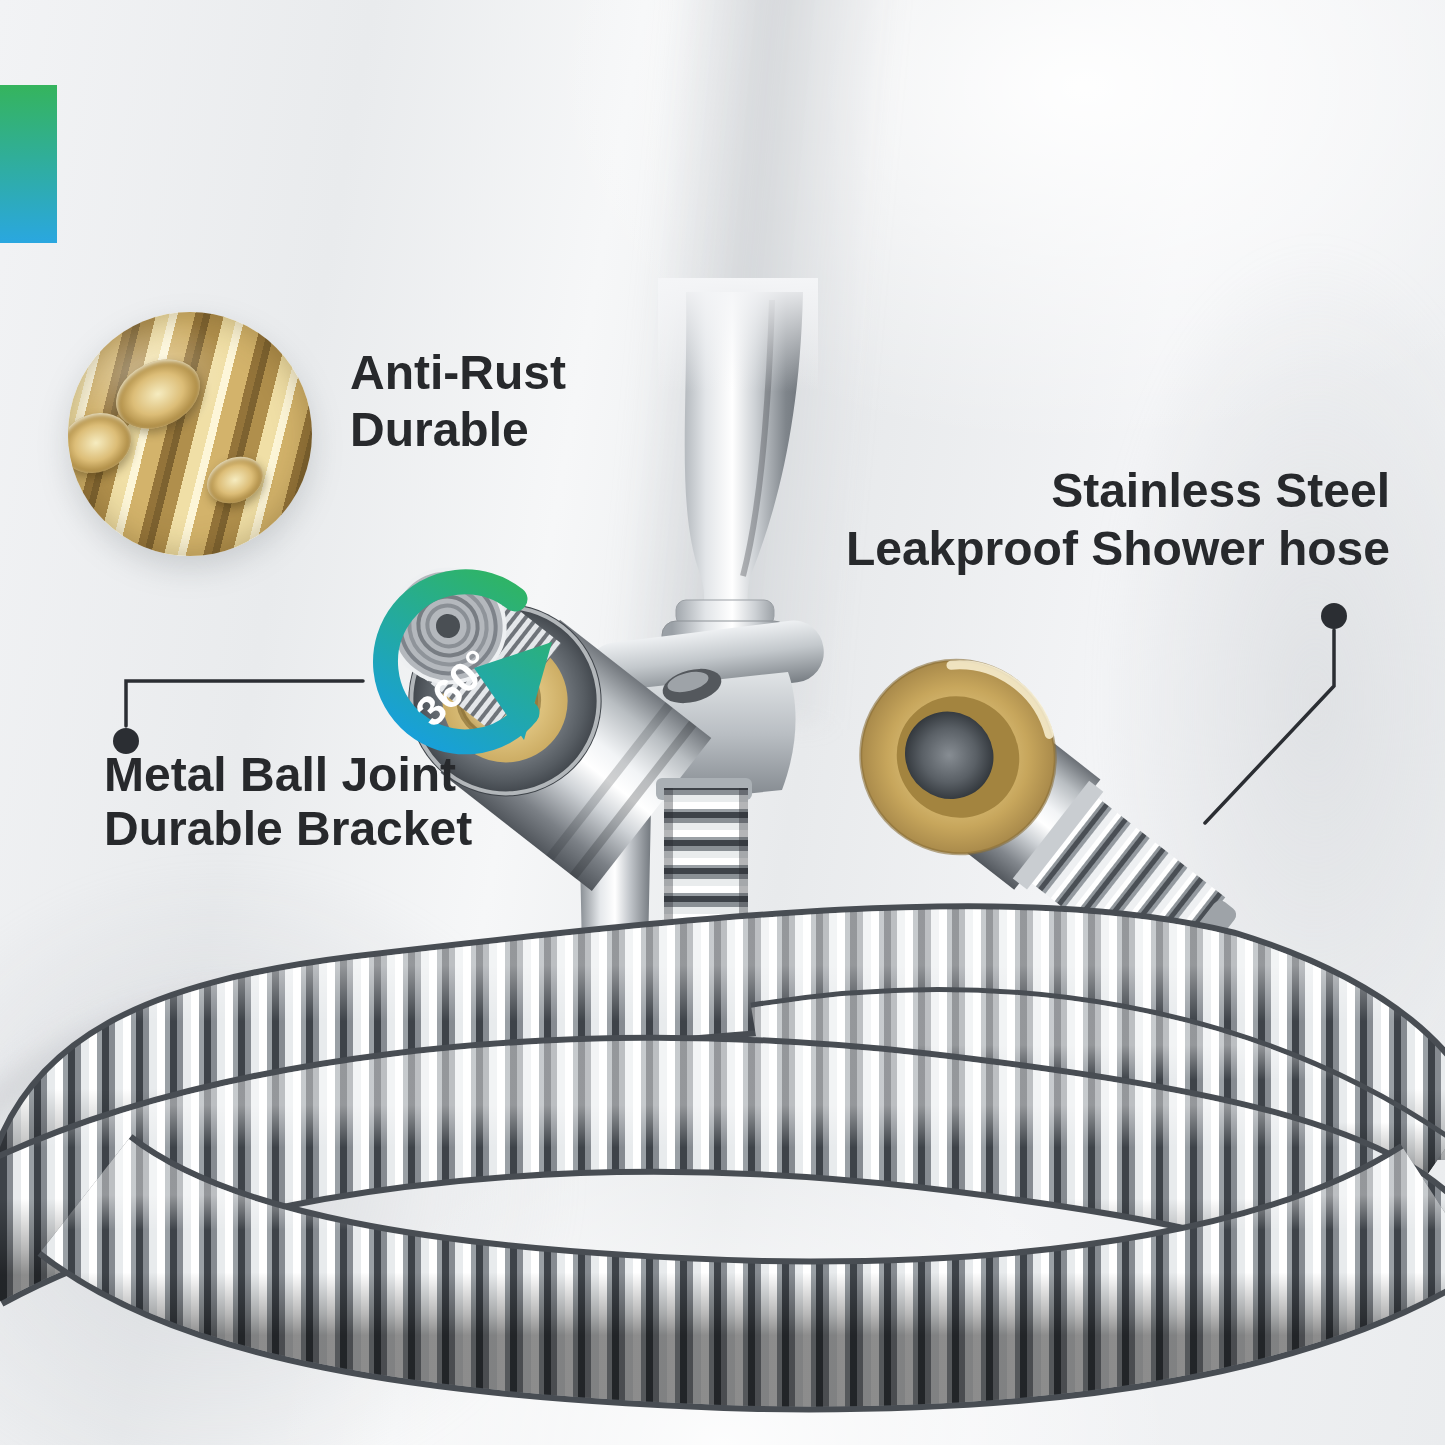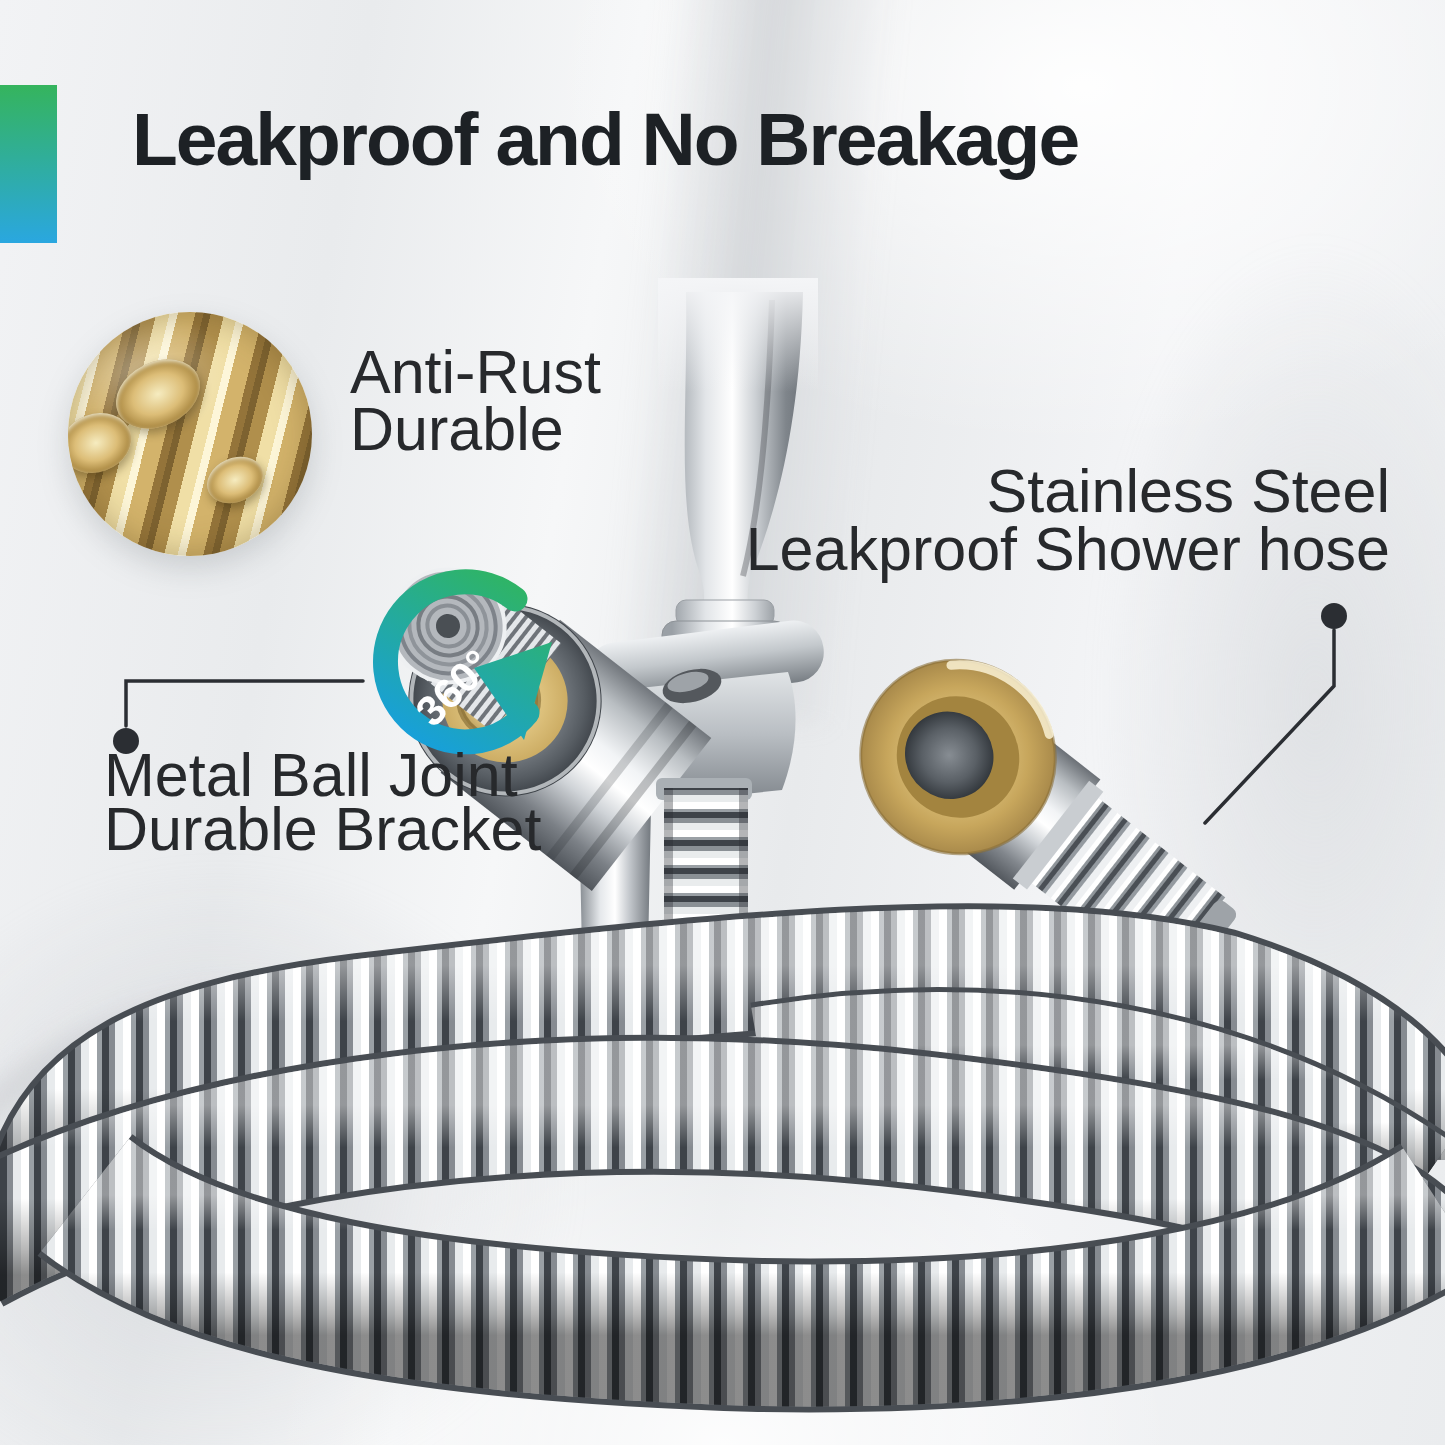--- a/index.html
+++ b/index.html
@@ -25,21 +25,21 @@
   .accent-bar{
     position:absolute;left:0;top:85px;width:57px;height:158px;
     background:linear-gradient(180deg,var(--accent-top,#35b45d),var(--accent-bottom,#2aa7e0));
   }
   .title{
     position:absolute;left:132px;top:94px;margin:0;
     font-size:75px;line-height:91px;font-weight:700;letter-spacing:-2px;
     color:var(--title-ink,#1d2125);
   }
   .title span{display:block;white-space:nowrap;}
-  .label{position:absolute;font-size:61px;line-height:57px;font-weight:400;
+  .label{position:absolute;font-size:48px;line-height:57px;font-weight:700;
          color:var(--label-ink,#27292c);letter-spacing:0;}
   .label span{display:block;white-space:nowrap;}
   .label-brass{left:350px;top:344px;}
   .label-hose{right:55px;top:462px;text-align:right;line-height:58px;}
   .label-bracket{left:104px;top:748px;line-height:54px;}
   .brass-photo{
     position:absolute;left:68px;top:312px;width:244px;height:244px;border-radius:50%;overflow:hidden;
     background:
       radial-gradient(130px 90px at 30% 25%, rgba(255,255,255,.35), rgba(255,255,255,0) 70%),
       repeating-linear-gradient(104deg,#7d6230 0 7px,#b08f4c 7px 20px,#f0dfa6 20px 33px,#fdf6d8 33px 41px,#d3b36b 41px 58px,#94743a 58px 66px);
@@ -277,21 +277,20 @@
       <circle cx="126" cy="741" r="13" fill="#2b2e33" stroke="none"></circle>
     </g>
     <g stroke="#2b2e33" stroke-width="3.5" fill="none" stroke-linecap="round">
       <circle cx="1334" cy="616" r="13" fill="#2b2e33" stroke="none"></circle>
       <polyline points="1334,630 1334,686 1205,823"></polyline>
     </g>
   </svg>
 
   <div class="accent-bar"></div>
   <h1 class="title">
-    <span>Leakproof and No Breakage</span>
   </h1>
 
   <div class="brass-photo">
     <i class="rod rod1"></i>
     <i class="rod rod2"></i>
     <i class="rod rod3"></i>
   </div>
 
   <div class="label label-brass">
     <span>Anti-Rust</span>

